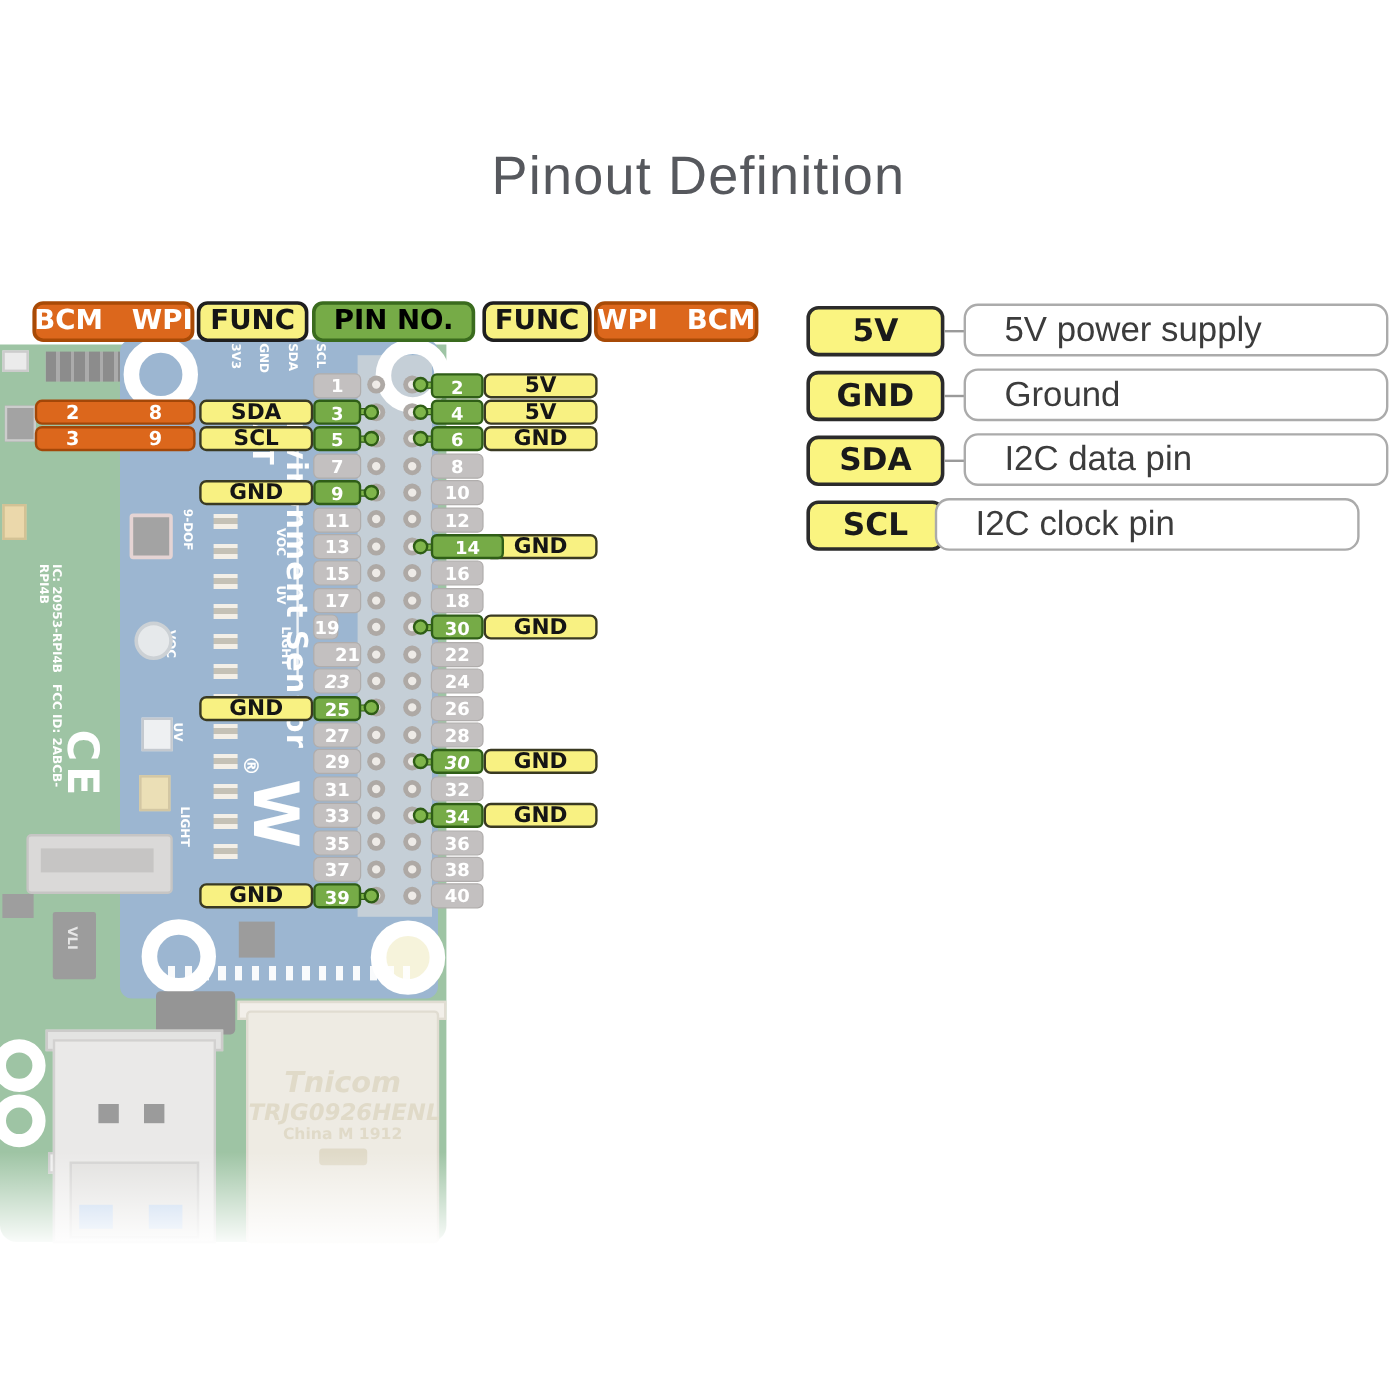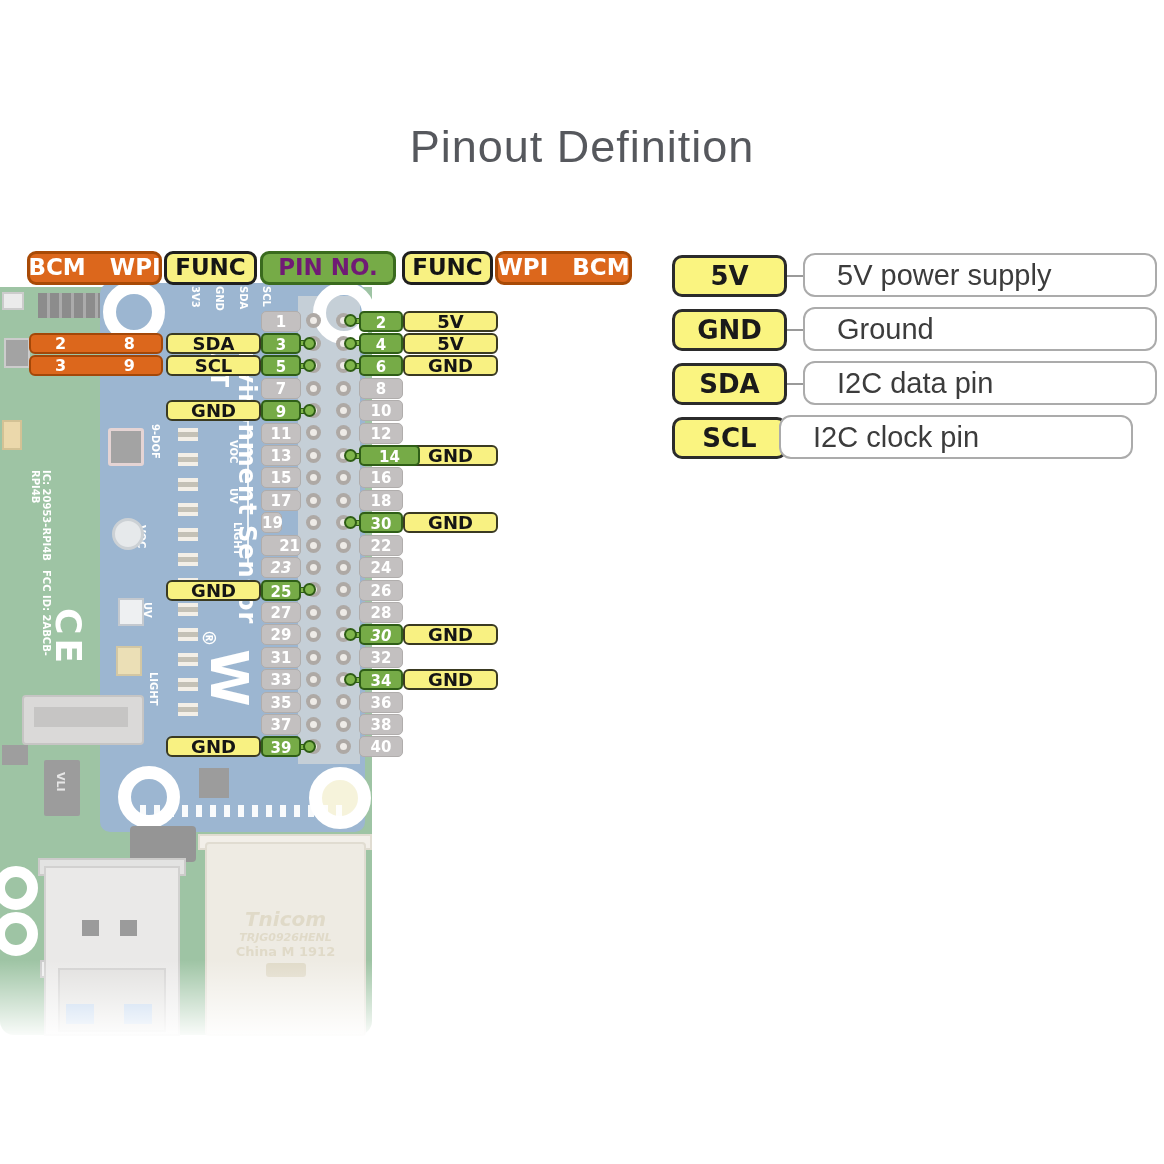--- a/index.html
+++ b/index.html
@@ -16,21 +16,21 @@
   .mhole{border:13px solid #ffffff;border-radius:50%;background:transparent;}
   .silk{color:#ffffff;font-weight:bold;}
   .vtext{writing-mode:vertical-rl;}
   .metal{background:#b7b5b2;border:2px solid #8f8d8a;}
   .fade{background:linear-gradient(180deg,rgba(255,255,255,0),#ffffff);}
   
   .hdr{height:34px;border-radius:9px;display:flex;align-items:flex-start;justify-content:center;
        font-size:23px;font-weight:bold;box-sizing:border-box;top:251px;}
   .hdr.orange{background:#dc671c;border:3px solid #a84a06;color:#fff;}
   .hdr.yellow{background:#f8f182;border:3px solid #1f1f1f;color:#151515;}
-  .hdr.green{background:#76ab47;border:3px solid #3a6b1e;color:#701a75;}
+  .hdr.green{background:#76ab47;border:3px solid #3a6b1e;color:#000000;}
   .pinbadge{height:21px;border-radius:5px;text-align:center;font-size:15px;font-weight:bold;
             line-height:20px;box-sizing:border-box;color:#fff;}
   .pin-gray{background:#c3c0c0;border:1.5px solid #b0adac;}
   .pin-green{background:#76ab47;border:2px solid #2f5e17;}
   .funclbl{height:21px;border-radius:6px;background:#f8f182;border:2px solid #3a3a22;
            box-sizing:border-box;text-align:center;font-size:18px;font-weight:bold;
            line-height:17px;color:#151515;}
   .bcmwpi{height:21px;border-radius:6px;background:#dc671c;border:2px solid #a34708;
           box-sizing:border-box;display:flex;align-items:center;justify-content:space-between;
           padding:0 26px 0 24px;color:#fff;font-size:16px;font-weight:bold;}
@@ -119,22 +119,22 @@
     <div class="abs" style="left:38px;top:858px;width:144px;height:14px;background:#c9c8c6;border:2px solid #9b9996;"></div>
     <div class="abs" style="left:44px;top:866px;width:132px;height:166px;background:#d6d5d3;border:2px solid #a7a5a2;"></div>
     <div class="abs" style="left:82px;top:920px;width:17px;height:16px;background:#3a3a3a;"></div>
     <div class="abs" style="left:120px;top:920px;width:17px;height:16px;background:#3a3a3a;"></div>
     <div class="abs" style="left:58px;top:968px;width:104px;height:60px;background:#c4c2bf;border:2px solid #a7a5a2;"></div>
     <div class="abs" style="left:66px;top:1004px;width:28px;height:20px;background:#6f9fd8;"></div>
     <div class="abs" style="left:124px;top:1004px;width:28px;height:20px;background:#6f9fd8;"></div>
 
     <div class="abs" style="left:198px;top:834px;width:170px;height:12px;background:#e6e1d4;border:2px solid #c3baa4;"></div>
     <div class="abs" style="left:205px;top:842px;width:157px;height:190px;background:#ded8c8;border:2px solid #c3baa4;border-radius:4px;text-align:center;color:#c2b693;">
-      <div style="margin-top:63px;font-size:20px;font-weight:bold;font-style:italic;">Tnicom</div>
-      <div style="font-size:11px;font-weight:bold;font-style:italic;">TRJG0926HENL</div>
+      <div style="margin-top:44px;font-size:24px;font-weight:bold;font-style:italic;">Tnicom</div>
+      <div style="font-size:19px;font-weight:bold;font-style:italic;">TRJG0926HENL</div>
       <div style="font-size:13px;font-weight:bold;">China M 1912</div>
       <div style="margin:4px auto 0;width:40px;height:14px;background:#c2b693;border-radius:3px;"></div>
     </div>
 
     <div class="abs" style="left:-6px;top:866px;width:44px;height:44px;border:11px solid #fff;border-radius:50%;box-sizing:border-box;"></div>
     <div class="abs" style="left:-6px;top:912px;width:44px;height:44px;border:11px solid #fff;border-radius:50%;box-sizing:border-box;"></div>
   </div>
 
   <div class="abs fade" style="left:0;top:960px;width:420px;height:80px;"></div>
 

